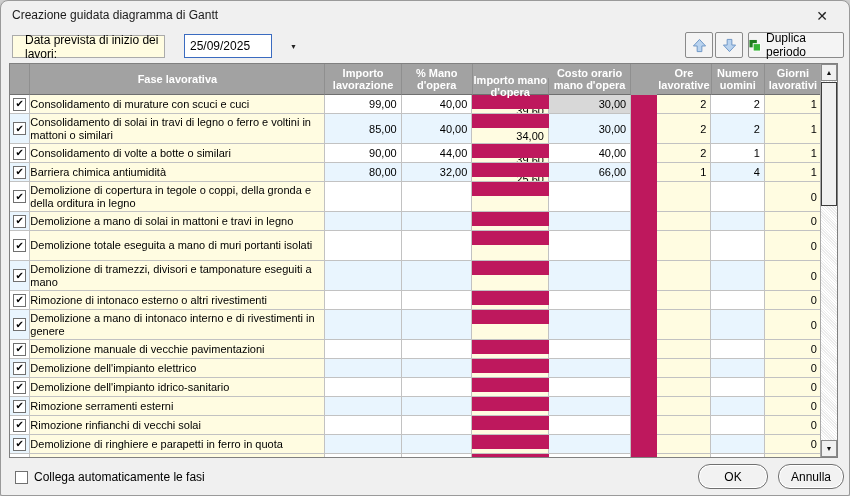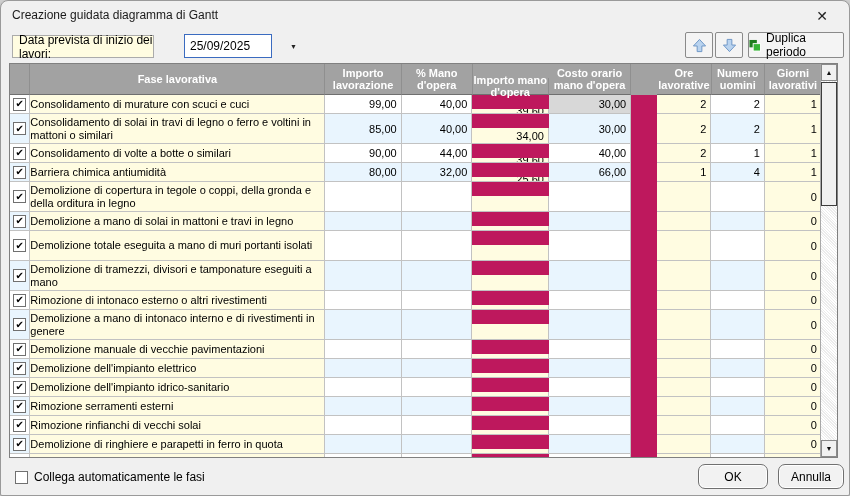--- a/index.html
+++ b/index.html
@@ -10,23 +10,23 @@
   html,body{margin:0;padding:0;background:#d8d8d8;}
   .dialog{position:relative;width:850px;height:496px;background:var(--face);
     border:1px solid #9a9a9a;border-radius:8px 8px 2px 2px;overflow:hidden;
     box-shadow:0 3px 10px rgba(0,0,0,.35);}
   
   .titlebar{position:absolute;left:0;top:0;right:0;height:30px;text-align:right;}
   .title{position:absolute;left:11px;top:7px;font-size:12px;color:#1a1a1a;}
   .close-btn{position:absolute;right:10px;top:3px;width:34px;height:24px;
     display:flex;align-items:center;justify-content:center;font-size:14px;color:#222;cursor:default;}
   
-  .date-label{position:absolute;left:11px;top:34px;width:142px;height:23px;
+  .date-label{position:absolute;left:11px;top:34px;width:153px;height:23px;
     background:var(--cream);border:1px solid #ababab;display:flex;align-items:center;
-    padding-left:6px;font-size:12px;color:#000;}
+    padding-left:12px;font-size:12px;color:#000;}
   .combo{position:absolute;left:183px;top:33px;width:88px;height:24px;background:#fff;
     border:1px solid var(--accent);display:flex;align-items:center;gap:40px;}
   .combo .val{flex:1;padding-left:5px;font-size:12px;color:#000;}
   .combo .drop{width:17px;height:100%;display:flex;align-items:center;justify-content:center;
     font-size:7px;color:#222;}
   .sq-btn{position:absolute;top:31px;width:28px;height:26px;background:#f4f4f4;
     border:1px solid #8a8a8a;border-radius:2px;display:flex;align-items:center;justify-content:center;}
   .dup-btn{position:absolute;top:31px;left:747px;width:96px;height:26px;background:#f4f4f4;
     border:1px solid #8a8a8a;border-radius:2px;display:flex;align-items:center;justify-content:center;
     gap:5px;font-size:12px;color:#000;}
@@ -68,21 +68,21 @@
     display:flex;align-items:center;justify-content:center;font-size:7px;color:#111;}
   .sbtn.up{top:0;}
   .sbtn.down{bottom:0;}
   .thumb{position:absolute;left:0;top:18px;width:16px;height:124px;background:#f0f0f0;
     border:1px solid #3d3d3d;}
   
   .footer-cb{position:absolute;left:14px;top:469px;display:flex;align-items:center;gap:6px;}
   .footer-cb .cb{background:#fff;}
   .footer-cb .lbl{font-size:12px;color:#000;}
   .btn{position:absolute;top:463px;height:25px;background:#f2f2f2;border:1px solid #707070;
-    border-radius:7px;display:flex;align-items:center;justify-content:center;font-size:12px;color:#000;
+    border-radius:12px;display:flex;align-items:center;justify-content:center;font-size:12px;color:#000;
     box-shadow:inset 0 0 0 1px #ffffff;}
   .btn.ok{left:697px;width:70px;}
   .btn.cancel{left:777px;width:66px;}
 </style>
 </head>
 <body>
 
 <div class="dialog">
 
   <div class="titlebar">

